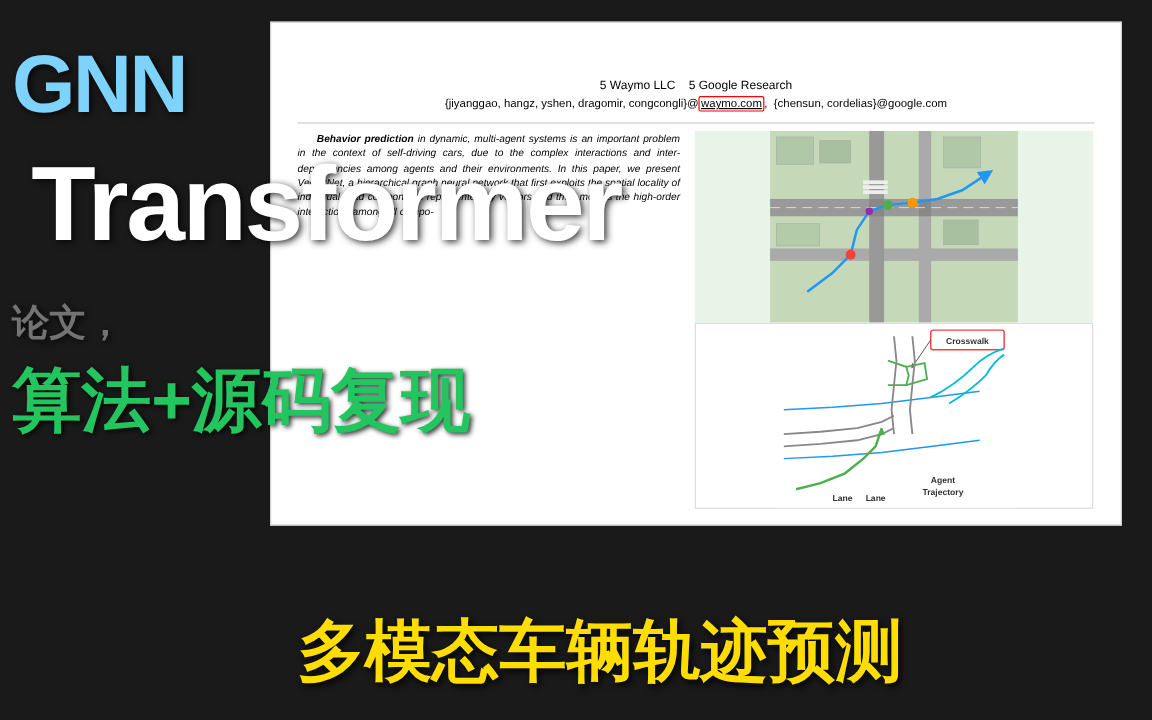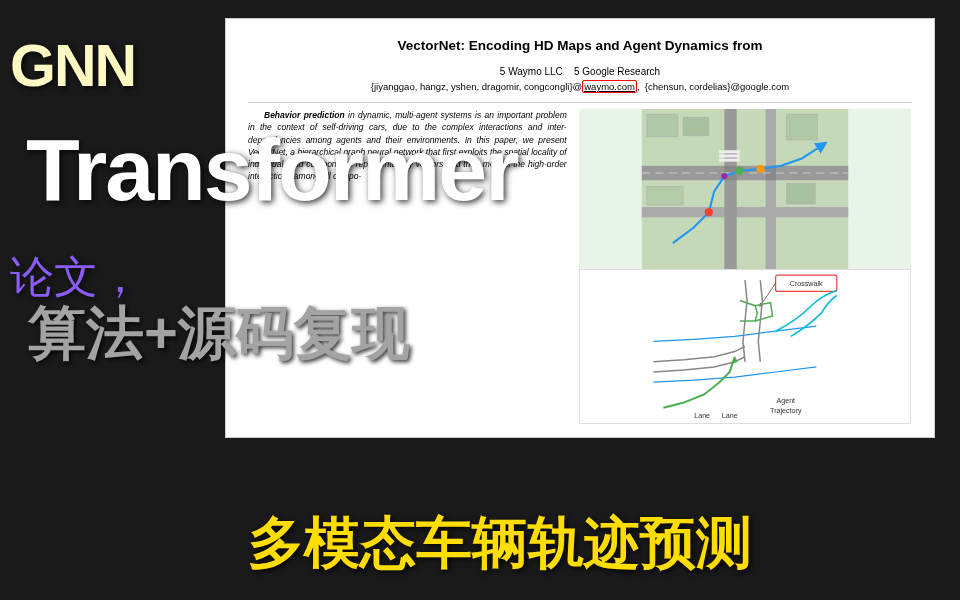--- a/index.html
+++ b/index.html
@@ -100,23 +100,23 @@
       position: relative;
       border: 1px solid #ddd;
       overflow: hidden;
     }
 
     
     .overlay-gnn {
       position: absolute;
       top: 38px;
       left: 10px;
-      font-size: 59px;
+      font-size: 68px;
       font-weight: 900;
-      color: #fef9c3;
+      color: #7dd3fc;
       line-height: 0.95;
       font-family: 'Arial Black', Arial, sans-serif;
       letter-spacing: -2px;
       text-shadow: 2px 2px 6px rgba(0,0,0,0.8);
       z-index: 10;
     }
 
     .overlay-transformer {
       position: absolute;
       top: 128px;
@@ -128,36 +128,36 @@
       font-family: 'Arial Black', Arial, sans-serif;
       letter-spacing: -2px;
       text-shadow: 2px 2px 6px rgba(0,0,0,0.8);
       z-index: 10;
     }
 
     .overlay-subtitle {
       position: absolute;
       top: 248px;
       left: 10px;
-      font-size: 44px;
-      font-weight: 400;
-      color: #8b5cf6;
+      font-size: 31px;
+      font-weight: 700;
+      color: #737373;
       font-family: Arial, sans-serif;
       text-shadow: 2px 2px 6px rgba(0,0,0,0.8);
       z-index: 10;
       white-space: nowrap;
     }
 
     .overlay-subtitle2 {
       position: absolute;
       top: 295px;
-      left: 28px;
+      left: 10px;
       font-size: 58px;
       font-weight: 900;
-      color: #a3a3a3;
+      color: #22c55e;
       font-family: Arial, sans-serif;
       text-shadow: 2px 2px 4px rgba(0,0,0,0.8);
       z-index: 10;
       white-space: nowrap;
     }
 
     .overlay-bottom-text {
       position: absolute;
       bottom: 18px;
       left: 0;
@@ -184,29 +184,30 @@
       border-top: 1px solid #ccc;
       margin: 6px 0;
     }
 
     .column-abstract {
       width: 48%;
     }
 
     .column-figure {
       width: 50%;
+      font-weight: bold;
     }
   </style>
 </head>
 <body>
 
 <div class="paper-container">
   <div class="paper-inner">
     <div class="paper-title">
-      <span>VectorNet: Encoding HD Maps and Agent Dynamics from</span><br>
+      <br>
     </div>
     <div class="paper-affiliations">
       <span>5 Waymo LLC</span>&nbsp;&nbsp;&nbsp;
       <span>5 Google Research</span>
     </div>
     <div class="paper-email">
       {jiyanggao, hangz, yshen, dragomir, congcongli}@<span class="waymo-highlight">waymo.com</span>,&nbsp; {chensun, cordelias}@google.com
     </div>
     <hr class="divider-line">
     <div class="paper-body">

